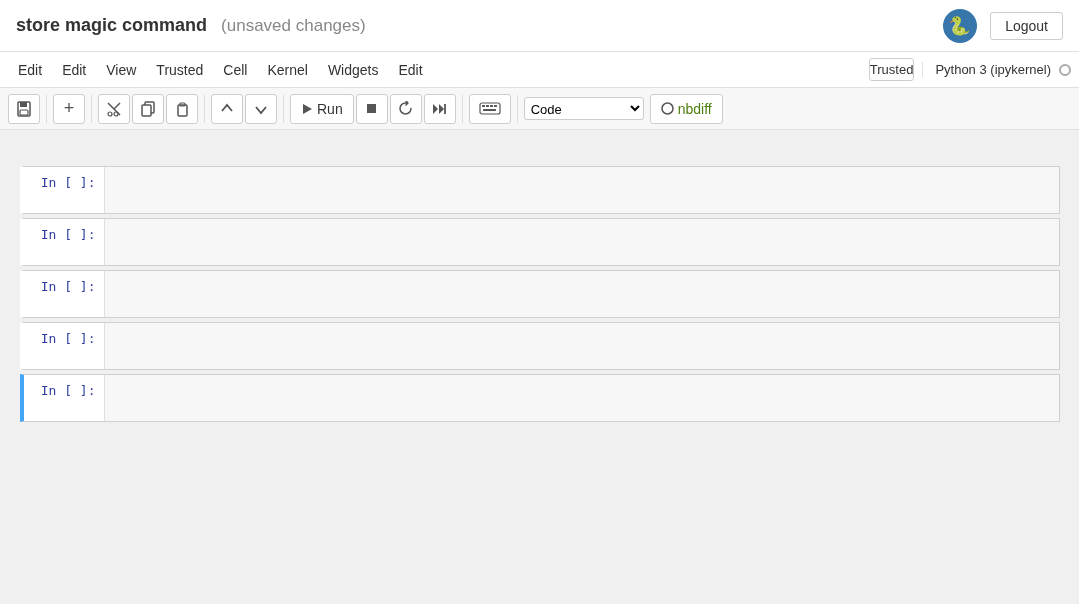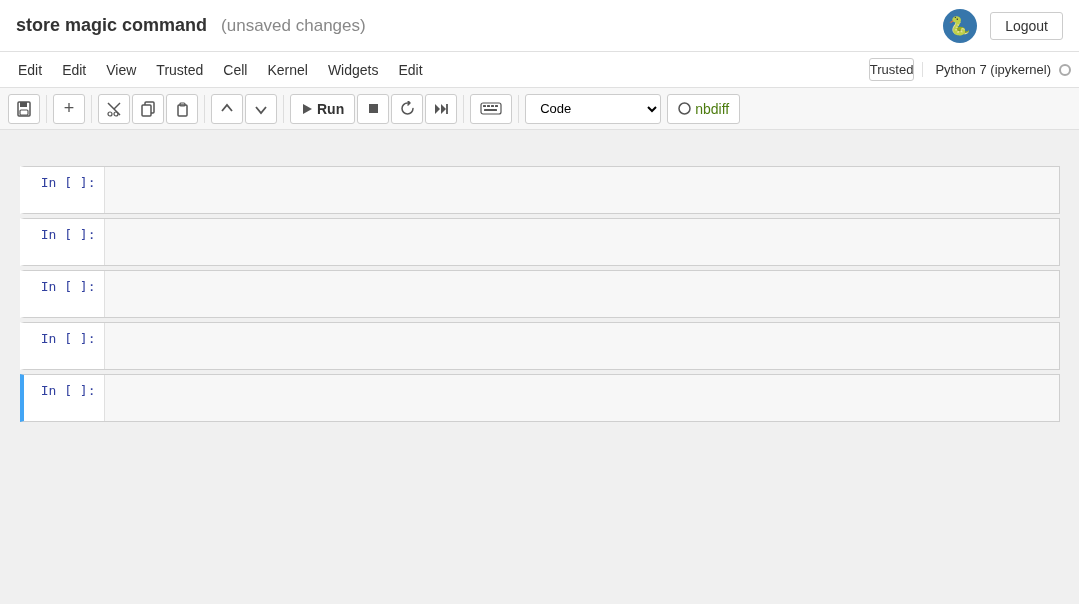--- a/index.html
+++ b/index.html
@@ -55,25 +55,25 @@
     }
     .tb-btn {
       display: flex; align-items: center; justify-content: center;
       width: 32px; height: 30px; border: 1px solid #ccc; background: #fff;
       cursor: pointer; border-radius: 3px; font-size: 14px; color: #333;
     }
     .tb-sep { width: 1px; height: 28px; background: #ddd; margin: 0 4px; }
     #run-btn {
       display: flex; align-items: center; gap: 4px;
       border: 1px solid #ccc; background: #fff; padding: 4px 10px;
-      cursor: pointer; border-radius: 3px; font-size: 14px; color: #333; height: 30px; font-weight: bold;
+      cursor: pointer; border-radius: 3px; font-size: 14px; color: #333; height: 30px;
     }
     #cell-type-select {
-      border: 1px solid #ccc; background: #fff; padding: 3px 10px;
-      font-size: 13px; height: 30px; border-radius: 3px; cursor: pointer;
+      border: 1px solid #ccc; background: #fff; padding: 3px 2px;
+      font-size: 13px; height: 23px; border-radius: 3px; cursor: pointer;
       min-width: 100px;
     }
     #nbdiff-btn {
       display: flex; align-items: center; gap: 4px;
       border: 1px solid #ccc; background: #fff; padding: 4px 10px;
       cursor: pointer; border-radius: 3px; font-size: 14px; color: #4d7c0f; height: 30px;
       margin-left: 4px;
     }
     #keyboard-btn {
       display: flex; align-items: center; justify-content: center;
@@ -135,21 +135,21 @@
   <span class="menu-item">Edit</span>
   <span class="menu-item">Edit</span>
   <span class="menu-item">View</span>
   <span class="menu-item">Trusted</span>
   <span class="menu-item">Cell</span>
   <span class="menu-item">Kernel</span>
   <span class="menu-item">Widgets</span>
   <span class="menu-item">Edit</span>
   <button id="trusted-btn">Trusted</button>
   <div id="kernel-info">
-    <span>Python 7 (ipykernel)</span>
+    <span>Python 3 (ipykernel)</span>
     <div id="kernel-circle"></div>
   </div>
 </div>
 
 <div id="toolbar">
 
   <button class="tb-btn" title="Save and Checkpoint">
     <svg width="16" height="16" viewBox="0 0 16 16">
       <rect x="2" y="1" width="12" height="14" rx="1" fill="none" stroke="#555" stroke-width="1.5"></rect>
       <rect x="4" y="1" width="7" height="5" fill="#555"></rect>

